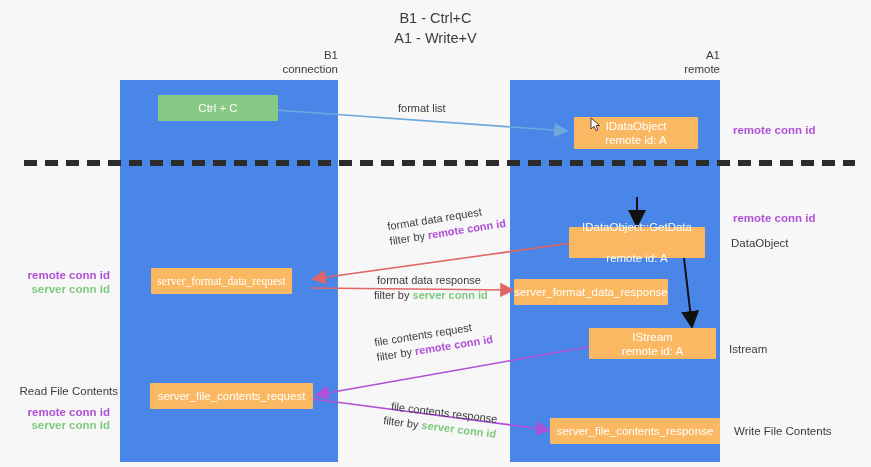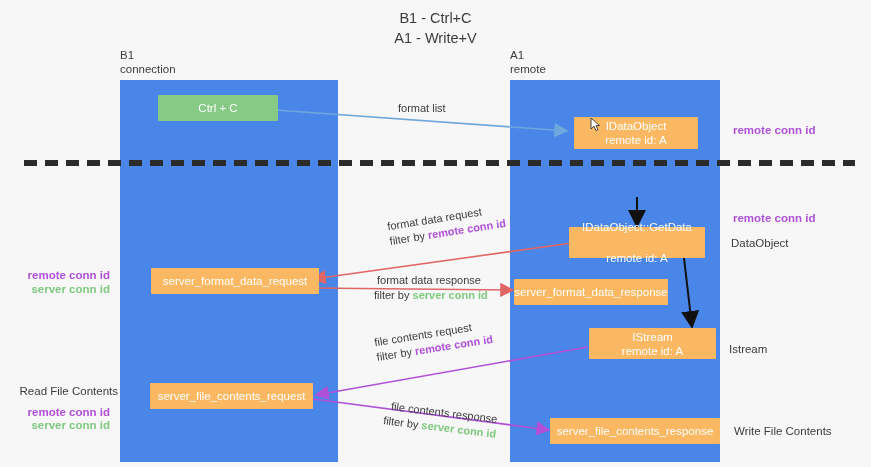--- a/index.html
+++ b/index.html
@@ -14,21 +14,21 @@
     background: #f7f7f7;
     font-family: "Liberation Sans", sans-serif;
     overflow: hidden;
   }
   .lane {
     position: absolute;
     background: #4a86e8;
   }
   .lane-title {
     position: absolute;
-    text-align: left;
+    text-align: right;
     color: #3c3c3c;
     font-size: 11.5px;
     line-height: 14px;
     white-space: pre-line;
   }
   .diagram-title {
     position: absolute;
     left: 0;
     right: 0;
     top: 8px;
@@ -160,21 +160,21 @@
   <svg class="cursor-ic" style="left:590px; top:117px;" viewBox="0 0 11 15">
     <path d="M1,1 L1,12 L4,9.2 L6,13.6 L7.9,12.8 L6,8.6 L9.6,8.6 z" fill="#ffffff" stroke="#333333" stroke-width="0.9"></path>
   </svg>
 
 
   <div class="node orange" style="left:569px; top:227px; width:136px; height:31px;gap:17px;">
     <span>IDataObject::GetData</span>
     <span class="sub">remote id: A</span>
   </div>
 
-  <div class="node orange" style="left:151px; top:268px; width:168px; height:26px;">
+  <div class="node orange" style="left:151px; top:268px; width:141px; height:26px;font-family:Liberation Serif, serif;">
     <span>server_format_data_request</span>
   </div>
 
   <div class="node orange" style="left:514px; top:279px; width:154px; height:26px;">
     <span>server_format_data_response</span>
   </div>
 
   <div class="node orange" style="left:589px; top:328px; width:127px; height:31px;">
     <span>IStream</span>
     <span class="sub">remote id: A</span>

